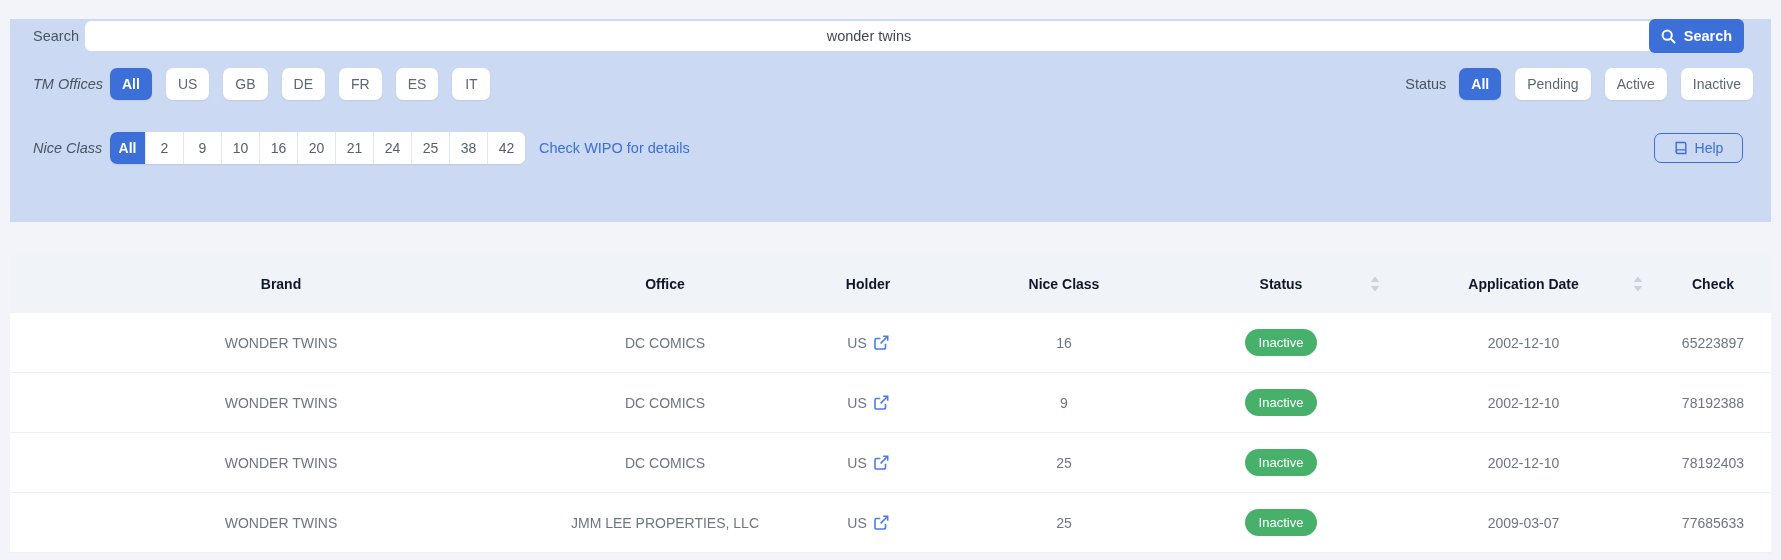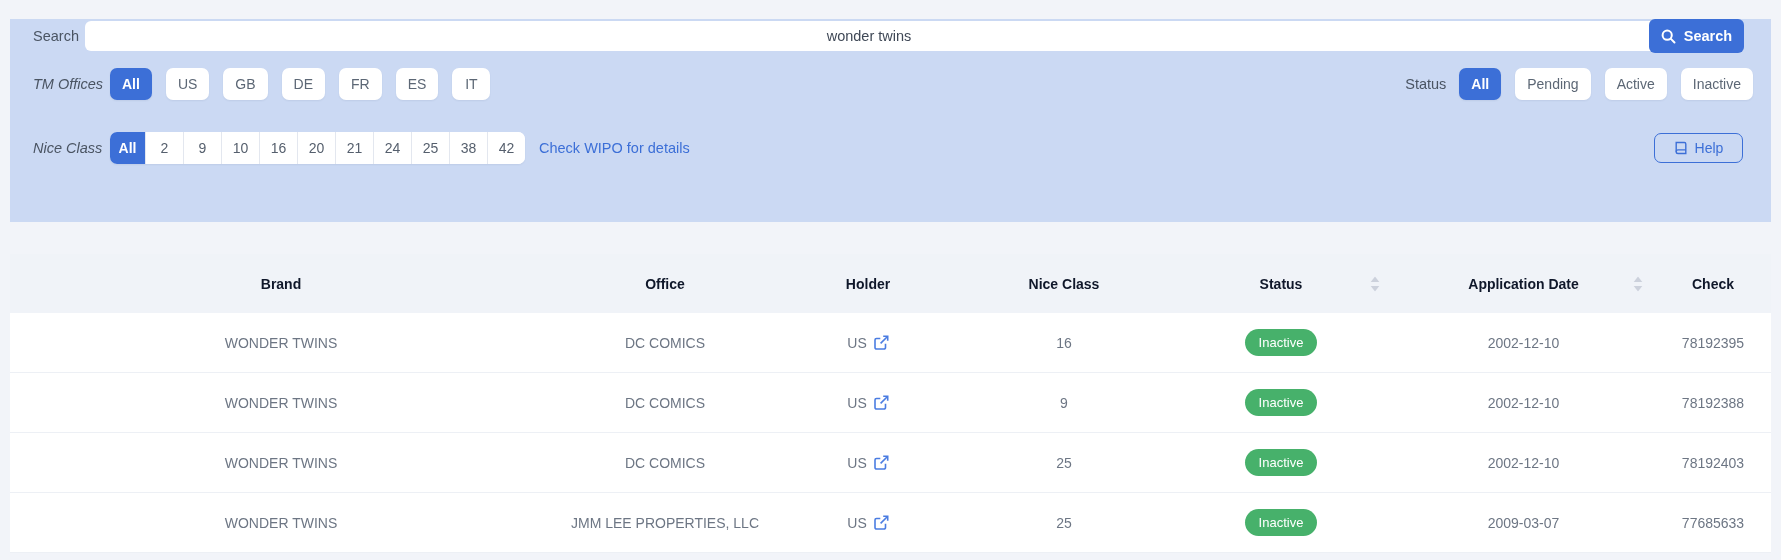--- a/index.html
+++ b/index.html
@@ -210,21 +210,21 @@
               <path d="M11.5 8.7 v3.8 a1.5 1.5 0 0 1 -1.5 1.5 H2.5 A1.5 1.5 0 0 1 1 12.5 V5 a1.5 1.5 0 0 1 1.5 -1.5 h3.8"></path>
               <path d="M9.2 1.3 h4.5 v4.5"></path>
               <path d="M6.6 8.4 L13.5 1.5"></path>
             </svg></span>
         </div>
         <div class="td">16</div>
         <div class="td">
           <span class="badge">Inactive</span>
         </div>
         <div class="td">2002-12-10</div>
-        <div class="td">78192395</div>
+        <div class="td">65223897</div>
       </div>
       <div class="trow">
         <div class="td">WONDER TWINS</div>
         <div class="td">DC COMICS</div>
         <div class="td">
           <span>US</span>
           <span class="ext-icon"><svg width="15" height="15" viewBox="0 0 15 15" fill="none" stroke="currentColor" stroke-width="1.6">
               <path d="M11.5 8.7 v3.8 a1.5 1.5 0 0 1 -1.5 1.5 H2.5 A1.5 1.5 0 0 1 1 12.5 V5 a1.5 1.5 0 0 1 1.5 -1.5 h3.8"></path>
               <path d="M9.2 1.3 h4.5 v4.5"></path>
               <path d="M6.6 8.4 L13.5 1.5"></path>

